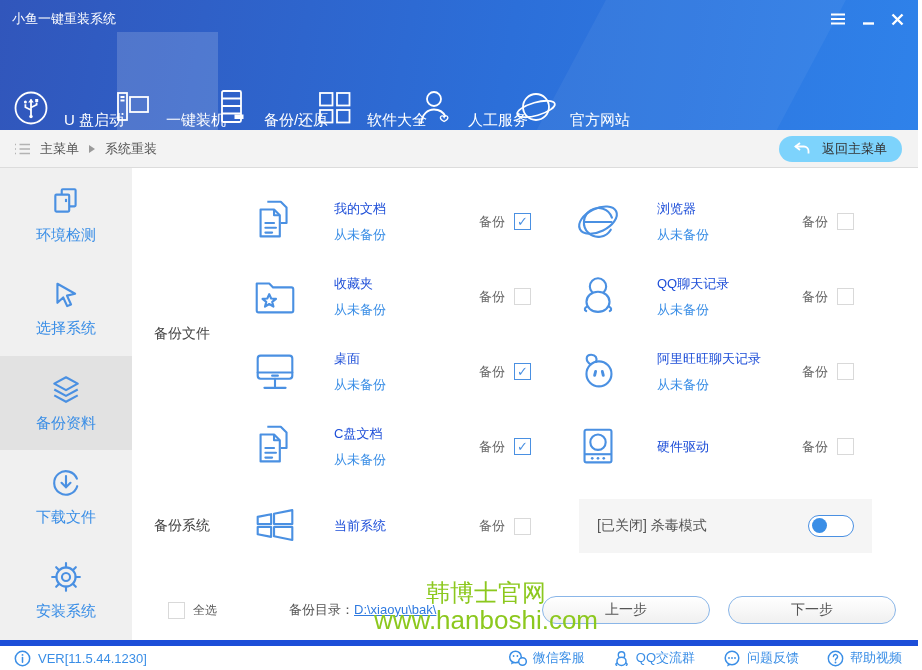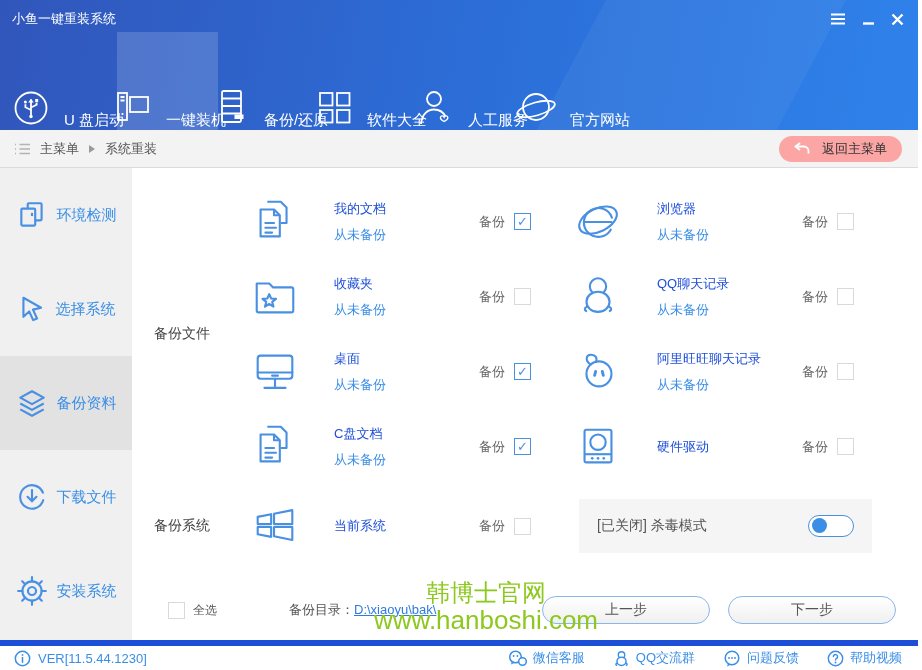--- a/index.html
+++ b/index.html
@@ -26,26 +26,26 @@
   .nav-item.active { background:rgba(255,255,255,0.16); }
   .nav-label { font-size:15px; white-space:nowrap; }
   .logo { margin-left:auto; margin-right:24px; display:flex; align-items:center; gap:8px; }
   .logo-text { display:flex; flex-direction:column; line-height:1.05; }
   .logo-title { font-size:33px; font-weight:bold; letter-spacing:3px; }
   .logo-sub { font-size:15px; font-weight:bold; letter-spacing:1px; }
 
   
   .breadcrumb-bar { height:38px; background:#f3f3f3; border-bottom:1px solid #dcdcdc; display:flex; align-items:center; padding:0 16px 0 14px; gap:9px; color:#555; font-size:13px; flex:0 0 38px; }
   .crumb { cursor:default; }
-  .back-btn { margin-left:auto; background:#fca5a5; color:#333; border-radius:13px; height:26px; padding:0 15px; display:flex; align-items:center; gap:12px; font-size:13px; cursor:pointer; }
+  .back-btn { margin-left:auto; background:#7dd3fc; color:#333; border-radius:13px; height:26px; padding:0 15px; display:flex; align-items:center; gap:12px; font-size:13px; cursor:pointer; }
 
   
   .body-area { flex:1; display:flex; min-height:0; }
   .sidebar { width:132px; background:#f0f0f0; display:flex; flex-direction:column; flex:0 0 132px; }
-  .side-item { height:94px; display:flex; flex-direction:row; align-items:center; justify-content:center; gap:9px; color:#3a8ee6; font-size:15px; cursor:pointer; }
+  .side-item { height:94px; display:flex; flex-direction:column; align-items:center; justify-content:center; gap:9px; color:#3a8ee6; font-size:15px; cursor:pointer; }
   .side-item.active { background:#e2e2e2; }
 
   .content { flex:1; position:relative; background:#fff; padding:16px 22px 0; }
   .grid { display:grid; grid-template-columns:96px 1fr 1fr; grid-template-rows:repeat(4,75px) 84px; align-items:center; }
   .sec-label { grid-column:1; color:#444; font-size:14px; }
   .sec-files { grid-row:1/5; }
   .sec-sys { grid-row:5; }
 
   .item { display:flex; align-items:center; padding-right:42px; }
   .item-icon { width:50px; flex:0 0 50px; display:flex; align-items:center; }

